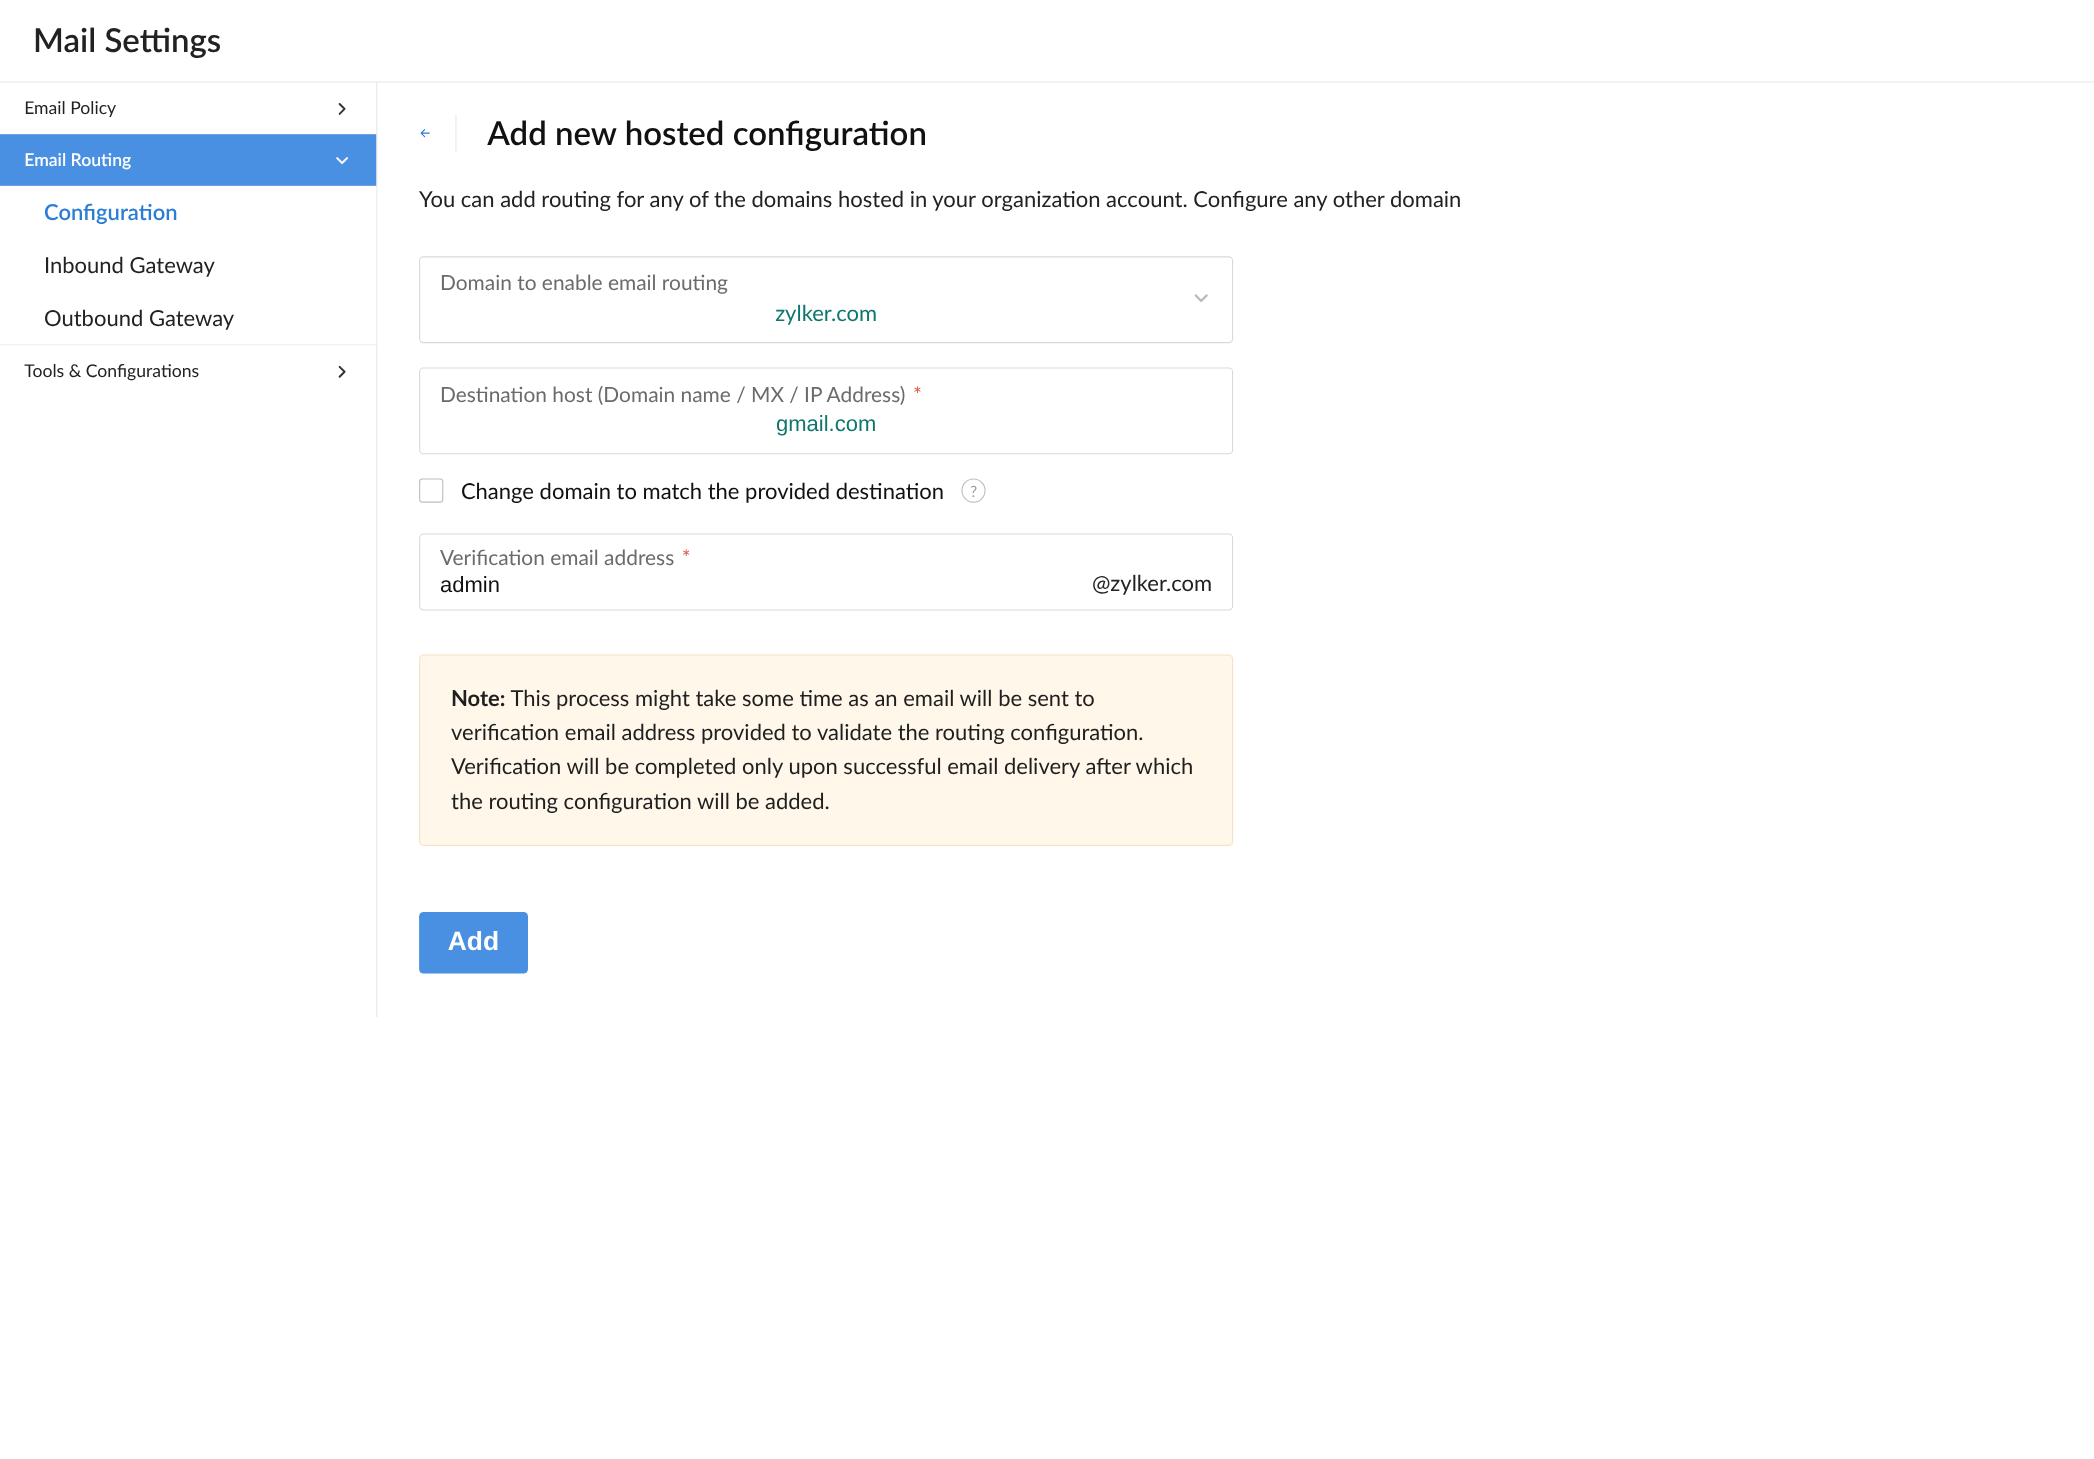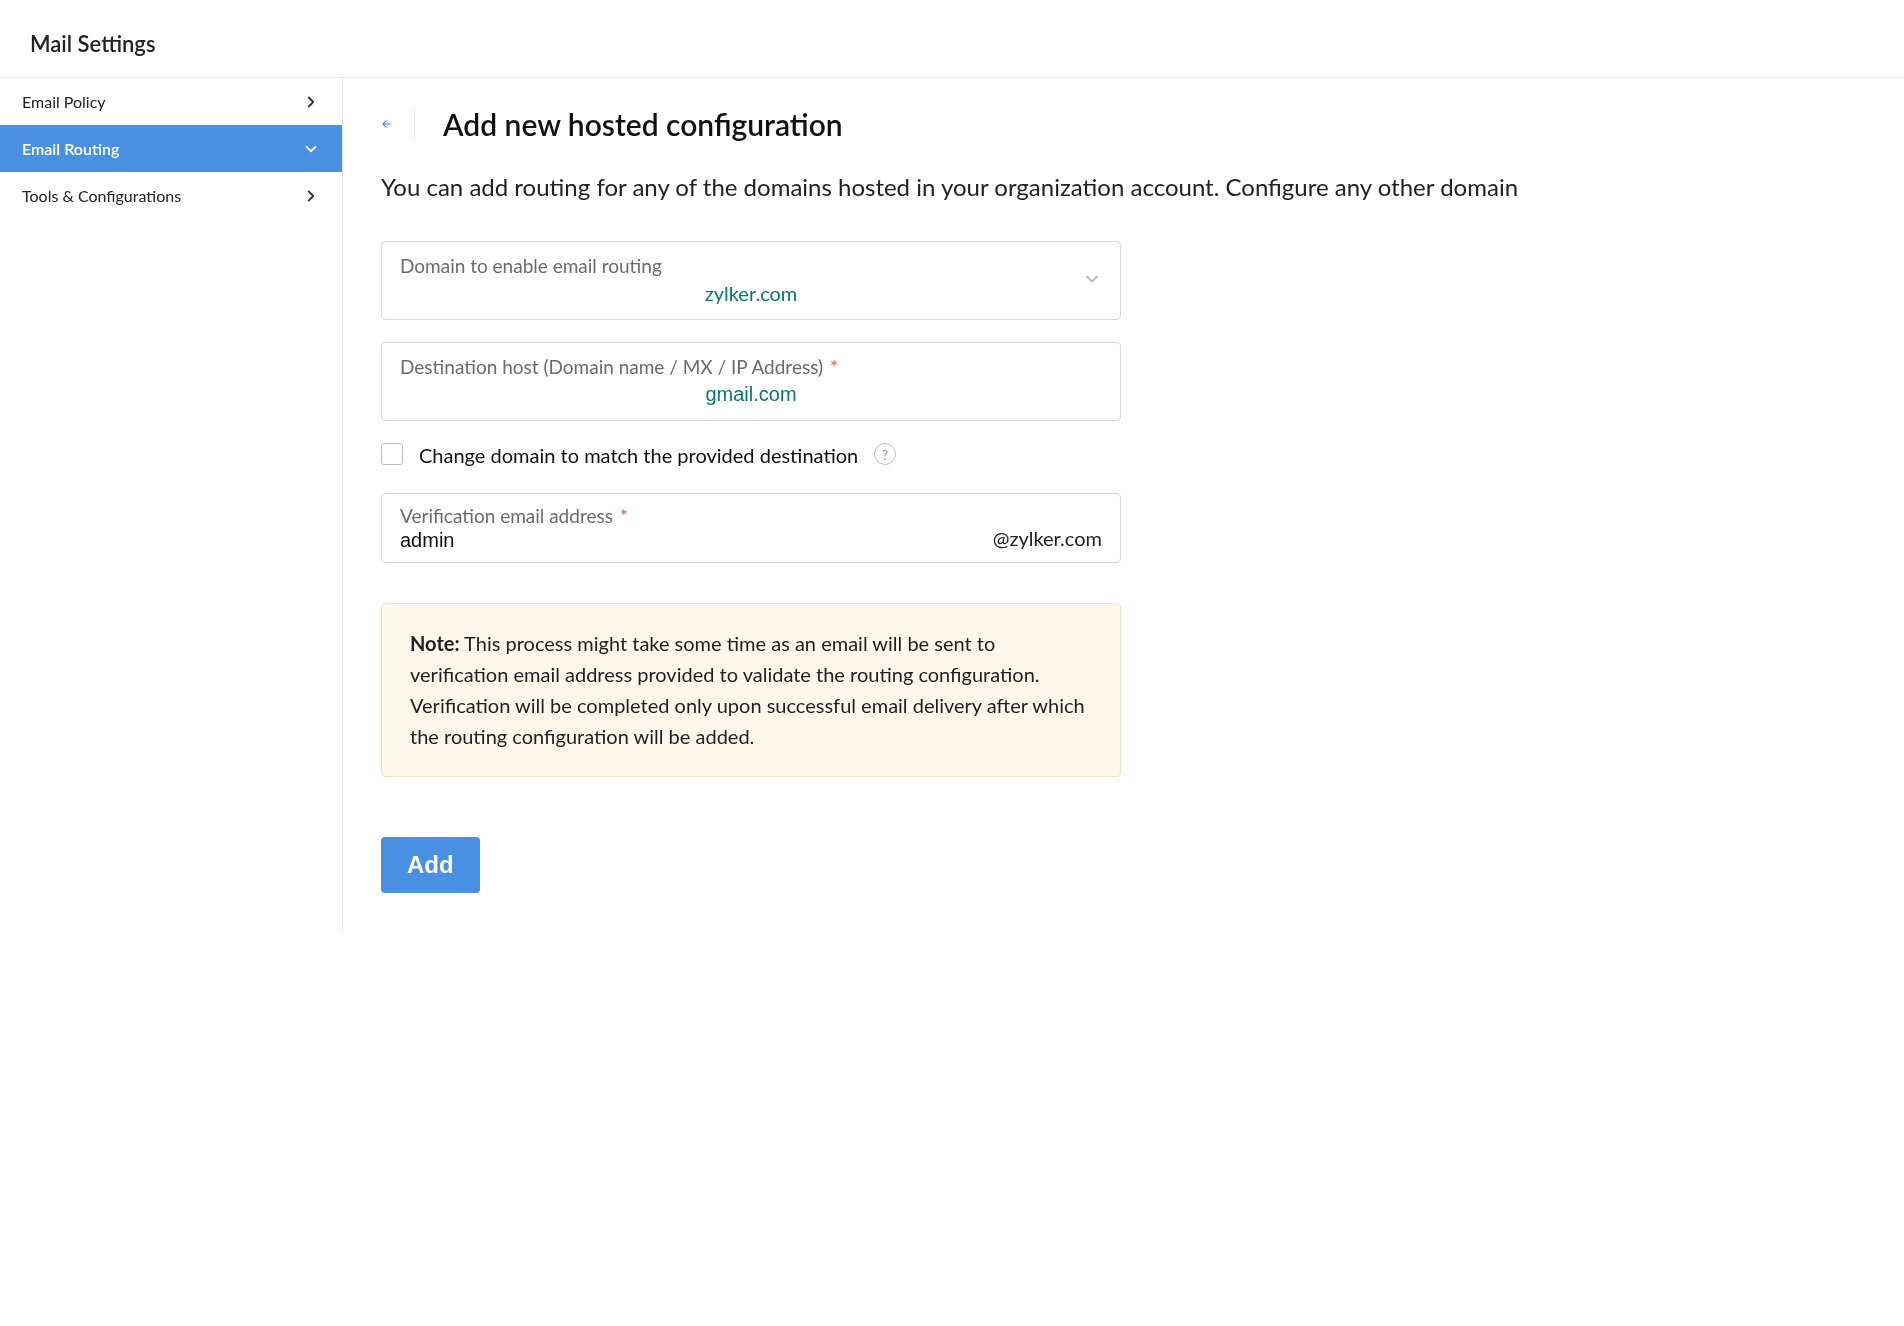--- a/index.html
+++ b/index.html
@@ -3,26 +3,25 @@
 <meta charset="utf-8">
 <style>
   * { box-sizing: border-box; margin: 0; padding: 0; }
   body {
     font-family: -apple-system, BlinkMacSystemFont, "Segoe UI", "Lato", "Helvetica Neue", Arial, sans-serif;
     color: #1f1f1f;
     background: #fff;
     font-size: 18px;
   }
   .page-title {
-    font-size: 22px;
+    font-size: 30px;
     font-weight: 600;
     padding: 18px 30px 20px 30px;
     border-bottom: 1px solid #e8e8e8;
     color: #222;
-    margin-top: 12px;
   }
   .layout {
     display: flex;
   }
   .sidebar {
     width: 343px;
     border-right: 1px solid #e8e8e8;
     padding-top: 0;
     flex-shrink: 0;
   }
@@ -78,21 +77,21 @@
     border-right: 1px solid #e8e8e8;
     padding-right: 22px;
     margin-right: 6px;
   }
   .form-title {
     font-size: 30px;
     font-weight: 600;
     color: #111;
   }
   .intro {
-    font-size: 24px;
+    font-size: 20px;
     color: #222;
     margin-bottom: 40px;
   }
   .form {
     max-width: 740px;
   }
   .field-box {
     border: 1px solid #d9d9d9;
     border-radius: 4px;
     padding: 12px 18px 12px 18px;
@@ -209,20 +208,25 @@
 
     <div class="side-item active">
       <span>Email Routing</span>
       <span class="chev">
         <svg viewBox="0 0 24 24" width="18" height="18">
             <path d="M6 9l6 6 6-6" fill="none" stroke="#fff" stroke-width="2.4" stroke-linecap="round" stroke-linejoin="round"></path>
           </svg>
       </span>
     </div>
 
+    <div class="side-sub">
+      <div class="sub-item selected">Configuration</div>
+      <div class="sub-item">Inbound Gateway</div>
+      <div class="sub-item">Outbound Gateway</div>
+    </div>
 
     <div class="side-item">
       <span>Tools &amp; Configurations</span>
       <span class="chev">
         <svg viewBox="0 0 24 24" width="18" height="18">
             <path d="M9 6l6 6-6 6" fill="none" stroke="#333" stroke-width="2.4" stroke-linecap="round" stroke-linejoin="round"></path>
           </svg>
       </span>
     </div>
 

